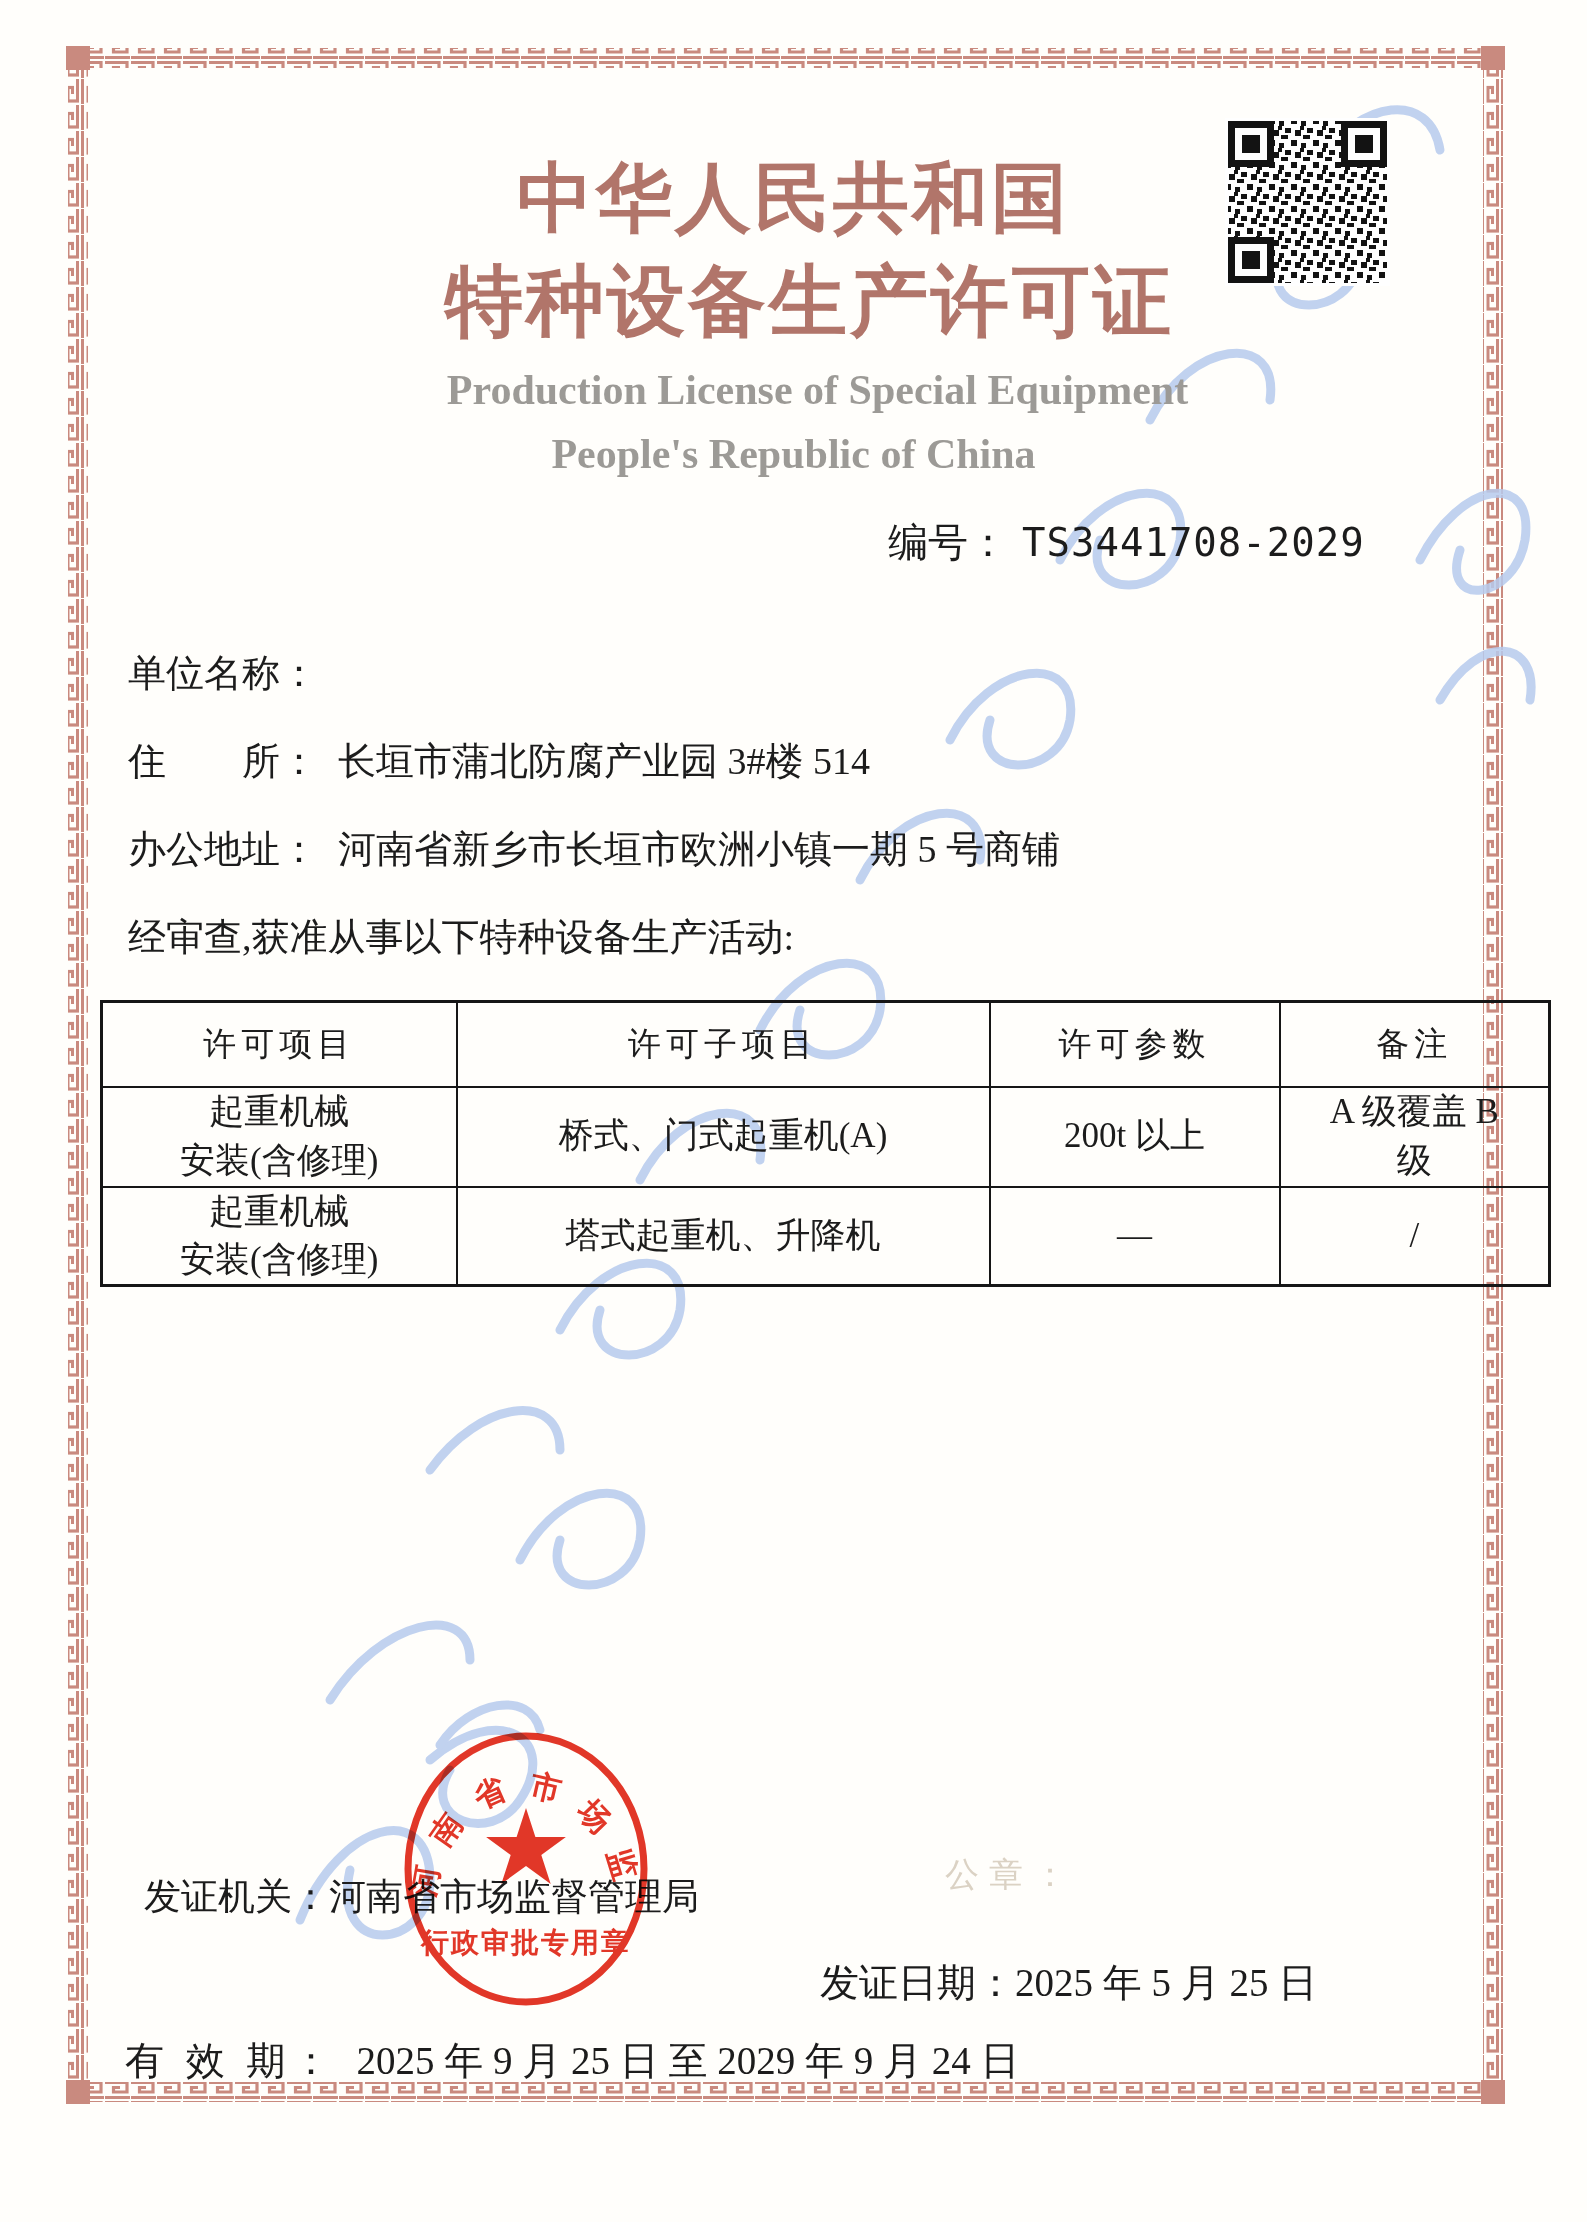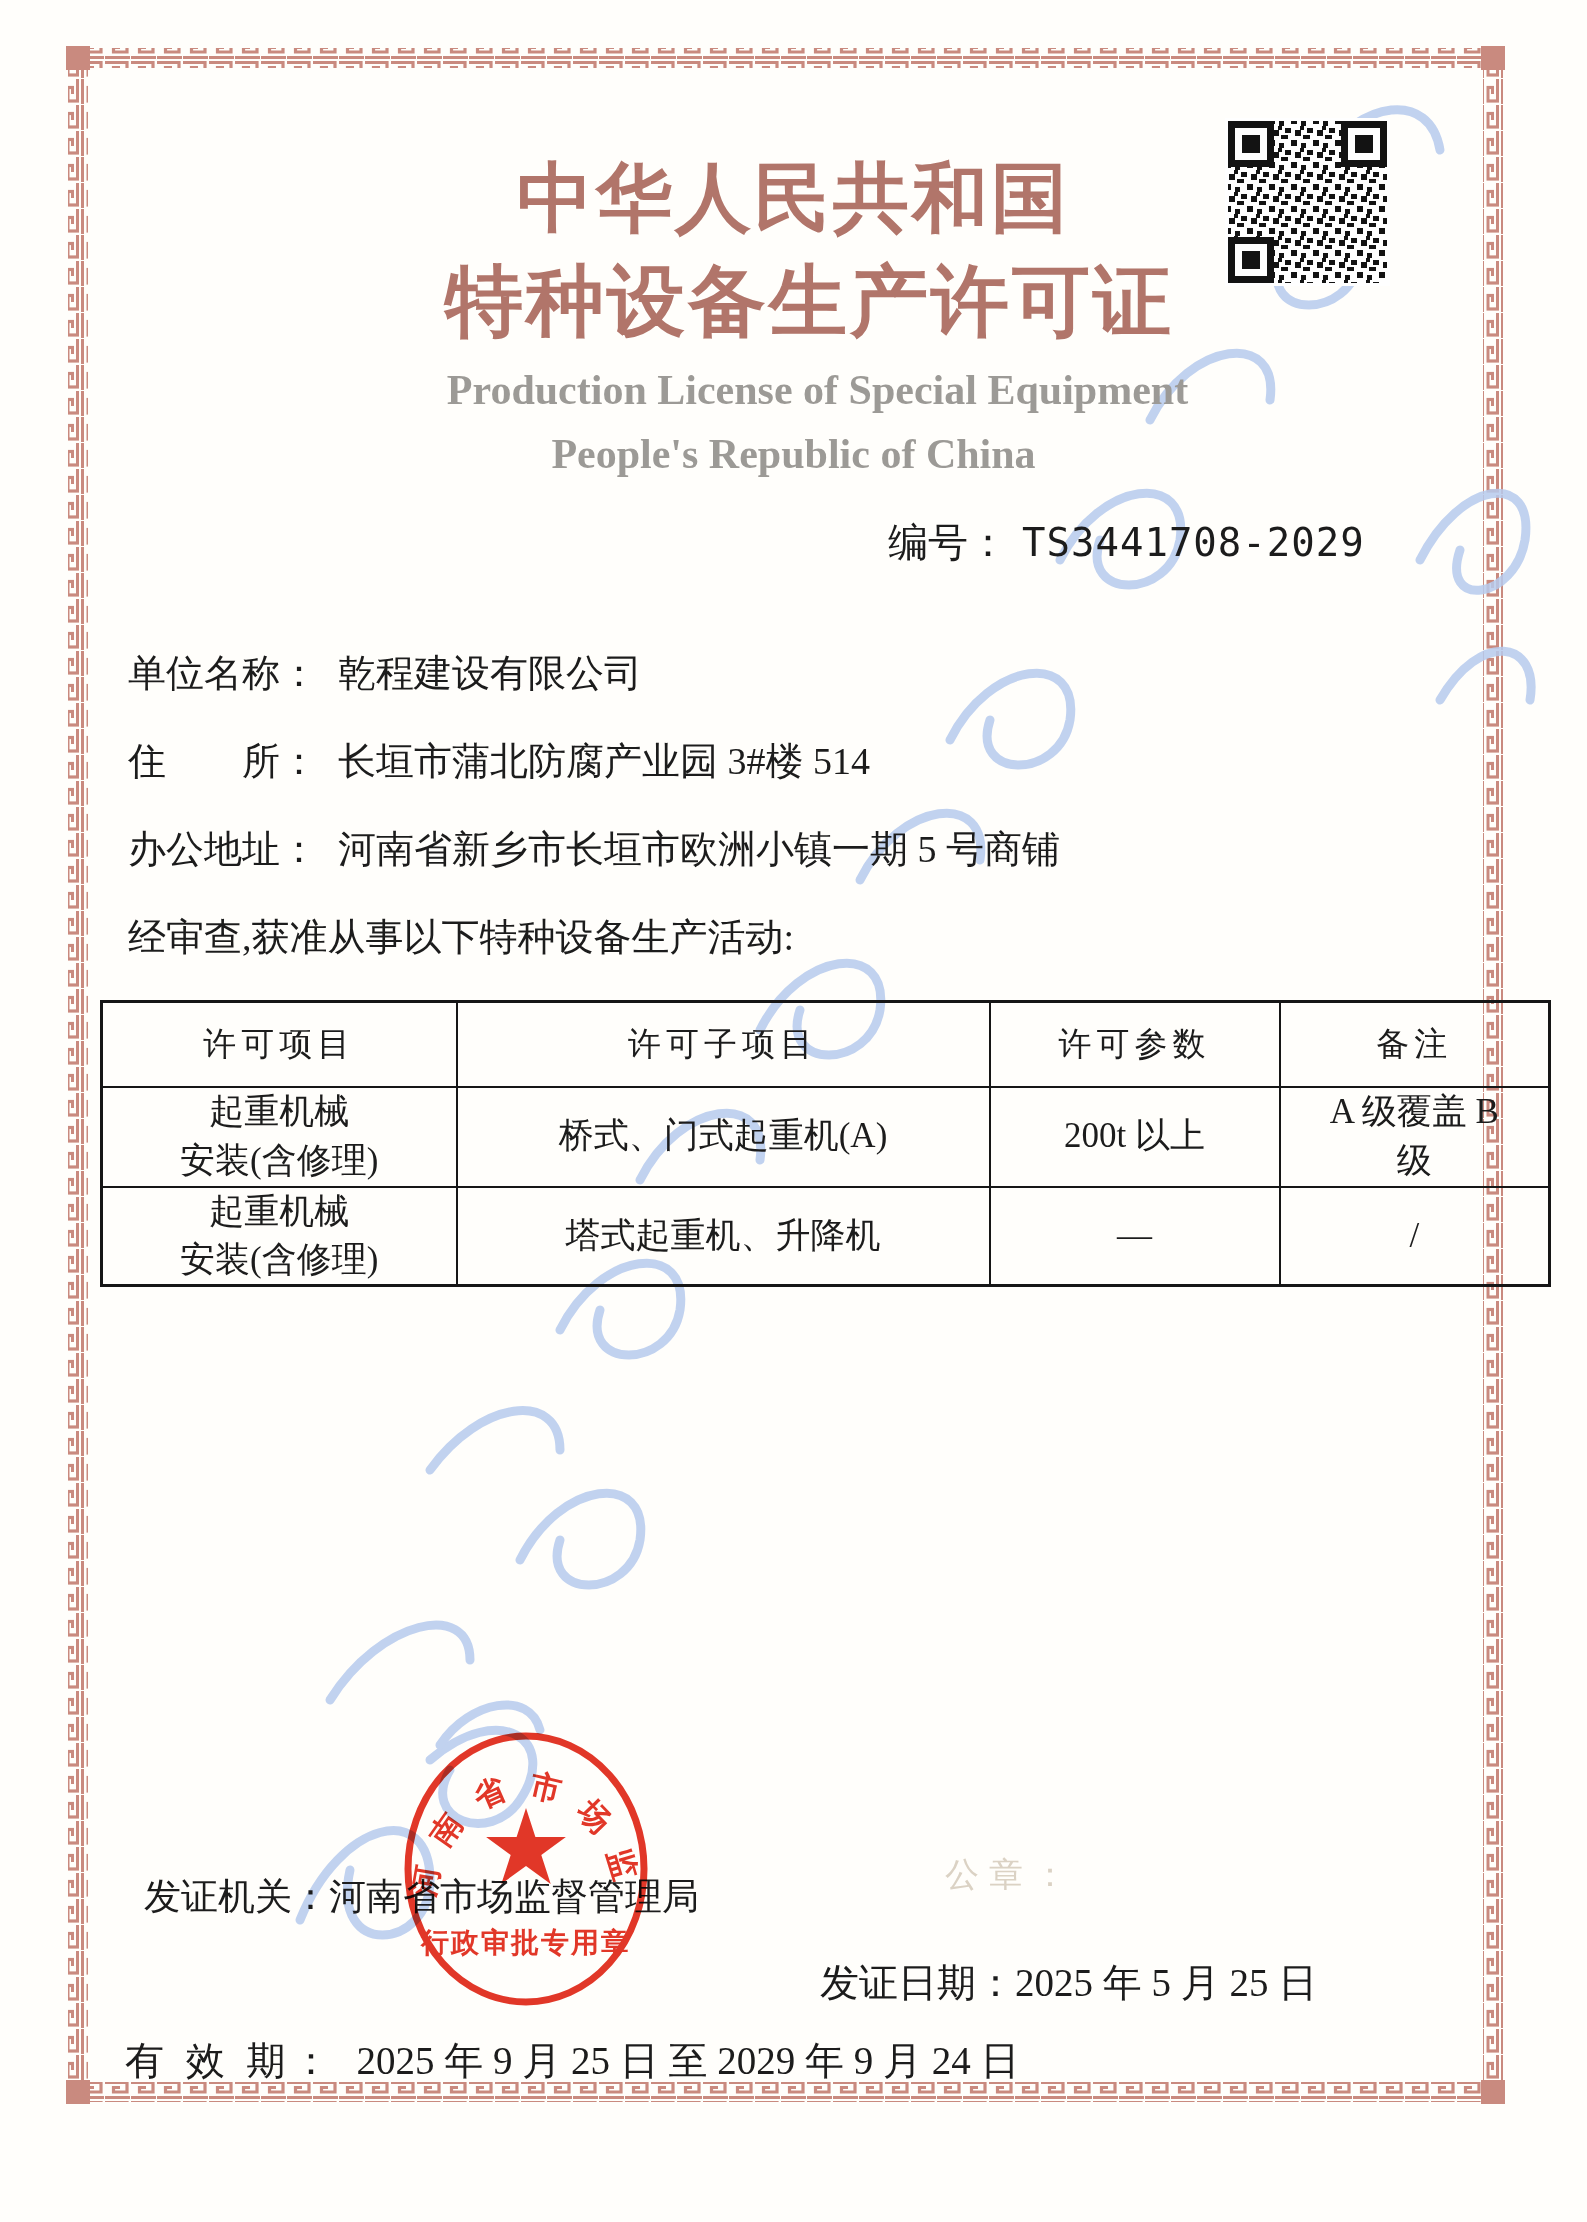--- a/index.html
+++ b/index.html
@@ -140,21 +140,20 @@
   <div class="abs title-en e1">Production License of Special Equipment</div>
   <div class="abs title-en e2">People's Republic of China</div>
 
   <div class="abs license-no">
     <span>编号：</span><span class="num">TS3441708-2029</span>
   </div>
 
   <div class="abs fields">
     <div class="frow">
       <span class="lab">单位名称：</span>
-      <span class="val">乾程建设有限公司</span>
     </div>
     <div class="frow">
       <span class="lab">住　　所：</span>
       <span class="val">长垣市蒲北防腐产业园 3#楼 514</span>
     </div>
     <div class="frow">
       <span class="lab">办公地址：</span>
       <span class="val">河南省新乡市长垣市欧洲小镇一期 5 号商铺</span>
     </div>
     <div class="frow intro">经审查,获准从事以下特种设备生产活动:</div>

